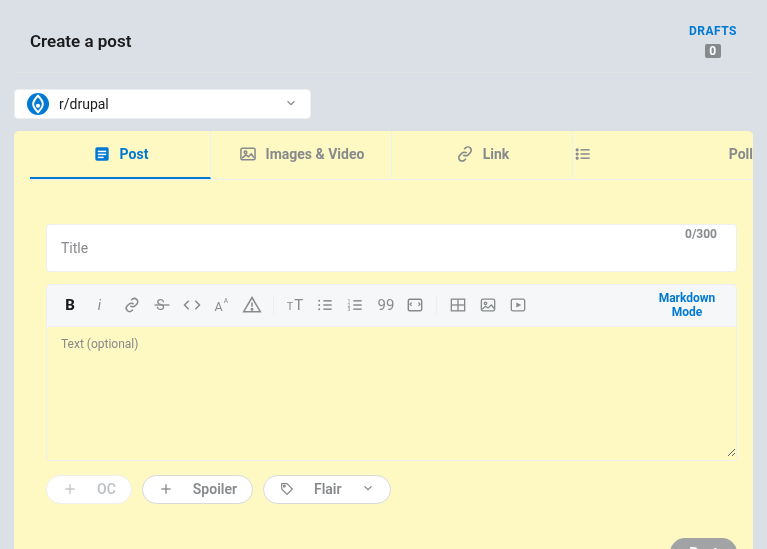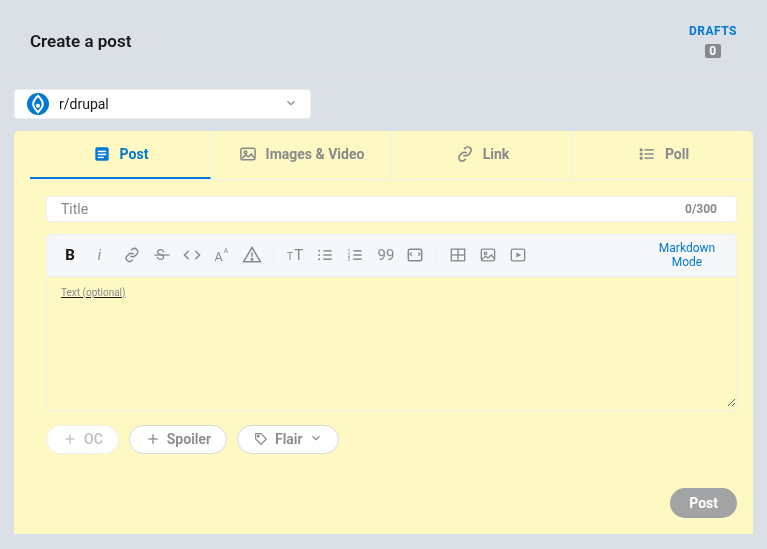--- a/index.html
+++ b/index.html
@@ -15,45 +15,45 @@
                         display:flex; align-items:center; padding:0 12px; cursor:pointer; position:relative; }
     .community-icon { width:22px; height:22px; border-radius:50%; background:#0079d3;
                       display:flex; align-items:center; justify-content:center; color:#fff; margin-right:10px; font-size:12px; }
     .community-name { flex:1; font-size:14px; color:#1c1c1c; }
     .chevron { color:#878a8c; }
     .editor-card { margin:0 14px 14px 14px; border-radius:5px 5px 0 0; }
     .tabs { display:flex; border-bottom:1px solid #edeff1; }
     .tab { flex:1; display:flex; align-items:center; justify-content:center; gap:8px;
            height:48px; font-size:14px; font-weight:700; color:#878a8c; cursor:pointer;
            border-right:1px solid #edeff1; border-bottom:2px solid transparent; }
-    .tab:last-child { border-right:none; }
+    .tab:last-child { border-right:none;justify-content:space-between; }
     .tab.active { color:#0079d3; border-bottom-color:#0079d3; }
     .tab svg { width:20px; height:20px; }
     .inner { padding:16px; }
     .title-row { position:relative; margin-bottom:12px; }
-    .title-input { width:100%; height:26px; padding:8px 70px 8px 14px;
-                   border:1px solid #edeff1; border-radius:4px; font-size:14px; color:#1c1c1c; }
+    .title-input { width:100%; height:48px; padding:8px 70px 8px 14px;
+                   border:1px solid #edeff1; border-radius:4px; font-size:14px; color:#1c1c1c;margin-top:28px; }
     .title-input::placeholder { color:#87898c; }
     .char-count { position:absolute; right:20px; top:50%; transform:translateY(-50%);
                   font-size:12px; font-weight:700; color:#878a8c; }
     .editor-box { border:1px solid #edeff1; border-radius:4px; }
     .toolbar { display:flex; align-items:center; padding:4px 10px; background:#f6f7f8; border-radius:4px 4px 0 0;
                border-bottom:1px solid #edeff1; flex-wrap:wrap; }
     .tool-btn { width:30px; height:30px; display:flex; align-items:center; justify-content:center;
                 color:#878a8c; cursor:pointer; border-radius:4px; }
     .tool-btn svg{ width:20px; height:20px; }
     .tool-btn.bold-sel { color:#1a1a1b; }
     .tool-sep { width:1px; height:18px; background:#edeff1; margin:0 6px; }
-    .markdown-toggle { margin-left:auto; color:#0079d3; font-size:12px; font-weight:400;
+    .markdown-toggle { margin-left:auto; color:#0079d3; font-size:12px; font-weight:700;
                        text-align:center; line-height:1.2; cursor:pointer; padding:2px 4px; }
     .text-area { width:100%; min-height:130px; resize:vertical; border:none; outline:none;
-                 padding:10px 14px; font-size:10px; color:#1c1c1c; background:transparent;text-decoration:underline; }
+                 padding:10px 14px; font-size:12px; color:#1c1c1c; background:transparent; }
     .text-area::placeholder { color:#87898c; }
     .tag-row { display:flex; gap:10px; margin-top:14px; }
-    .pill { display:flex; align-items:center; gap:6px; border:1px solid #d7d9db;
+    .pill { display:flex; align-items:center; gap:19px; border:1px solid #d7d9db;
             border-radius:18px; padding:5px 15px; font-size:14px; font-weight:600;
             color:#878a8c; background:#fff; cursor:pointer;text-align:right; }
     .pill.disabled { color:#bfc2c5; border-color:#edeff1; cursor:default; }
     .pill .plus, .pill .tag-ico { display:flex; align-items:center; }
     .footer-row { margin-top:34px; padding-top:0; display:flex; justify-content:flex-end; gap:10px; }
     .btn { border-radius:18px; padding:6px 18px; font-size:14px; font-weight:700;
            cursor:pointer; border:1px solid transparent; }
     .btn.secondary { background:#fff; color:#a4a7aa; border-color:#d7d9db; cursor:default; }
     .btn.primary { background:#a1a3a5; color:#fff; cursor:default; }
   </style>

